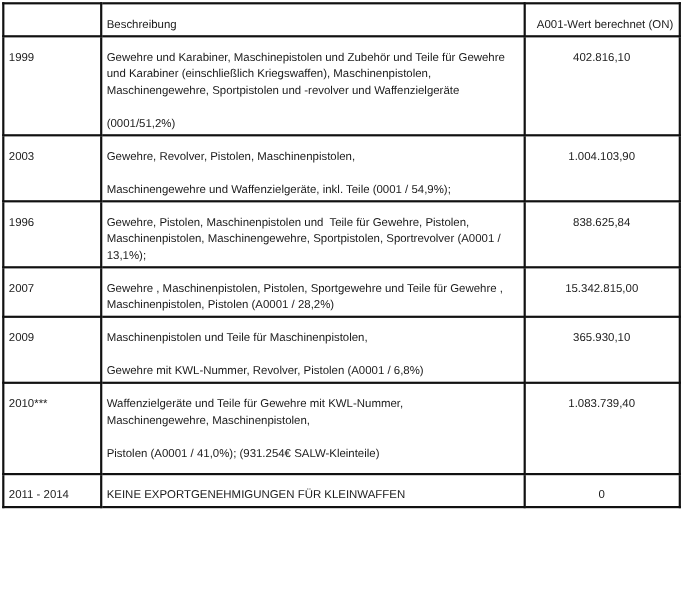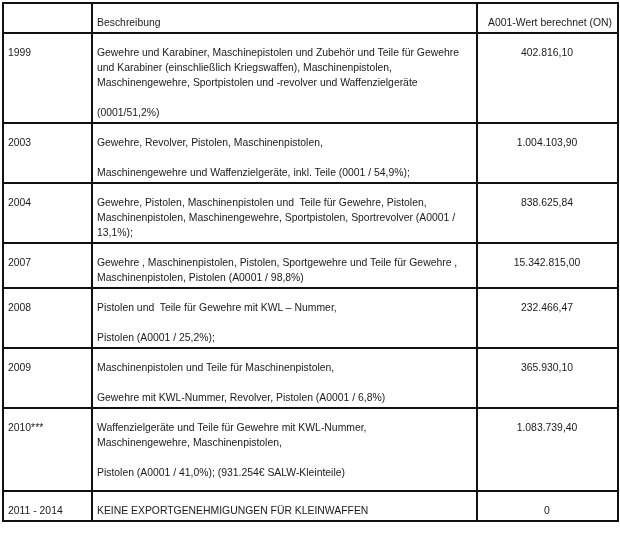--- a/index.html
+++ b/index.html
@@ -82,38 +82,31 @@
         <td class="c-val">402.816,10</td>
       </tr>
       <tr class="rh-1">
         <td class="c-year">2003</td>
         <td class="c-desc">Gewehre, Revolver, Pistolen, Maschinenpistolen,
 
 Maschinengewehre und Waffenzielgeräte, inkl. Teile (0001 / 54,9%);</td>
         <td class="c-val">1.004.103,90</td>
       </tr>
       <tr class="rh-2">
-        <td class="c-year">2004</td>
+        <td class="c-year">1996</td>
         <td class="c-desc">Gewehre, Pistolen, Maschinenpistolen und  Teile für Gewehre, Pistolen,
 Maschinenpistolen, Maschinengewehre, Sportpistolen, Sportrevolver (A0001 /
 13,1%);</td>
         <td class="c-val">838.625,84</td>
       </tr>
       <tr class="rh-4">
         <td class="c-year">2007</td>
         <td class="c-desc">Gewehre , Maschinenpistolen, Pistolen, Sportgewehre und Teile für Gewehre ,
-Maschinenpistolen, Pistolen (A0001 / 98,8%)</td>
+Maschinenpistolen, Pistolen (A0001 / 28,2%)</td>
         <td class="c-val">15.342.815,00</td>
-      </tr>
-      <tr class="rh-5">
-        <td class="c-year">2008</td>
-        <td class="c-desc">Pistolen und  Teile für Gewehre mit KWL – Nummer,
-
-Pistolen (A0001 / 25,2%);</td>
-        <td class="c-val">232.466,47</td>
       </tr>
       <tr class="rh-6">
         <td class="c-year">2009</td>
         <td class="c-desc">Maschinenpistolen und Teile für Maschinenpistolen,
 
 Gewehre mit KWL-Nummer, Revolver, Pistolen (A0001 / 6,8%)</td>
         <td class="c-val">365.930,10</td>
       </tr>
       <tr class="rh-7">
         <td class="c-year">2010***</td>

